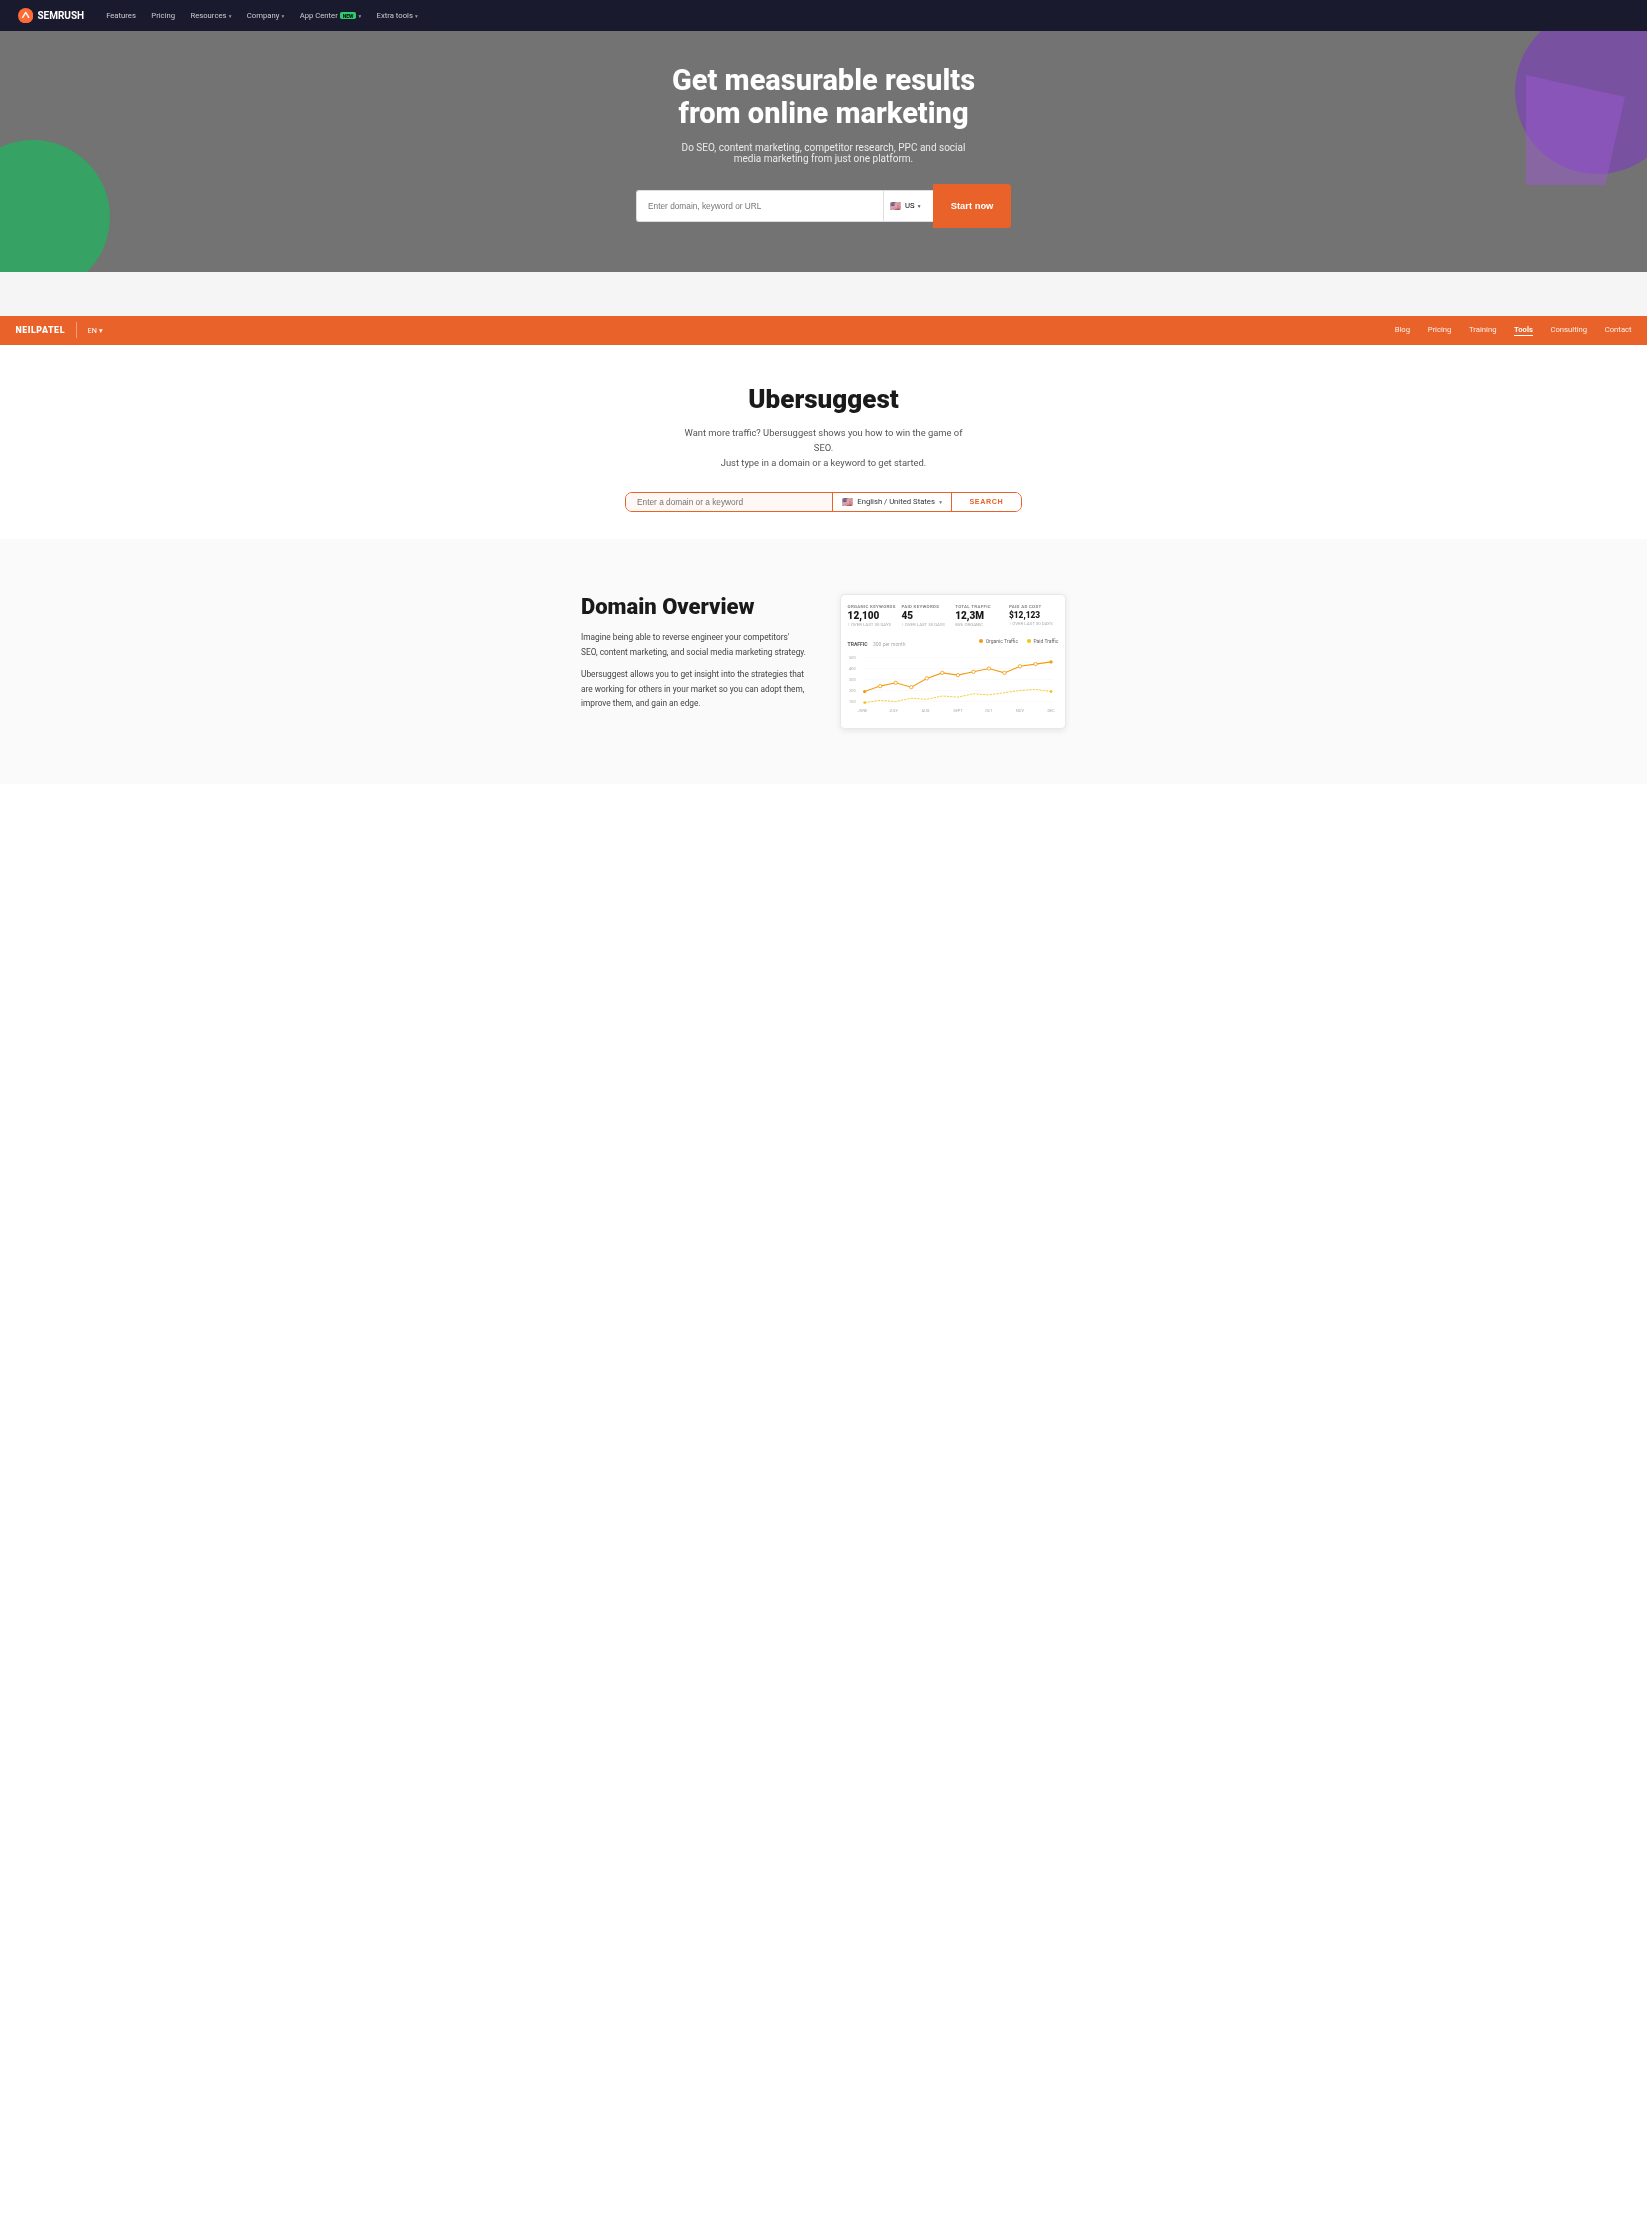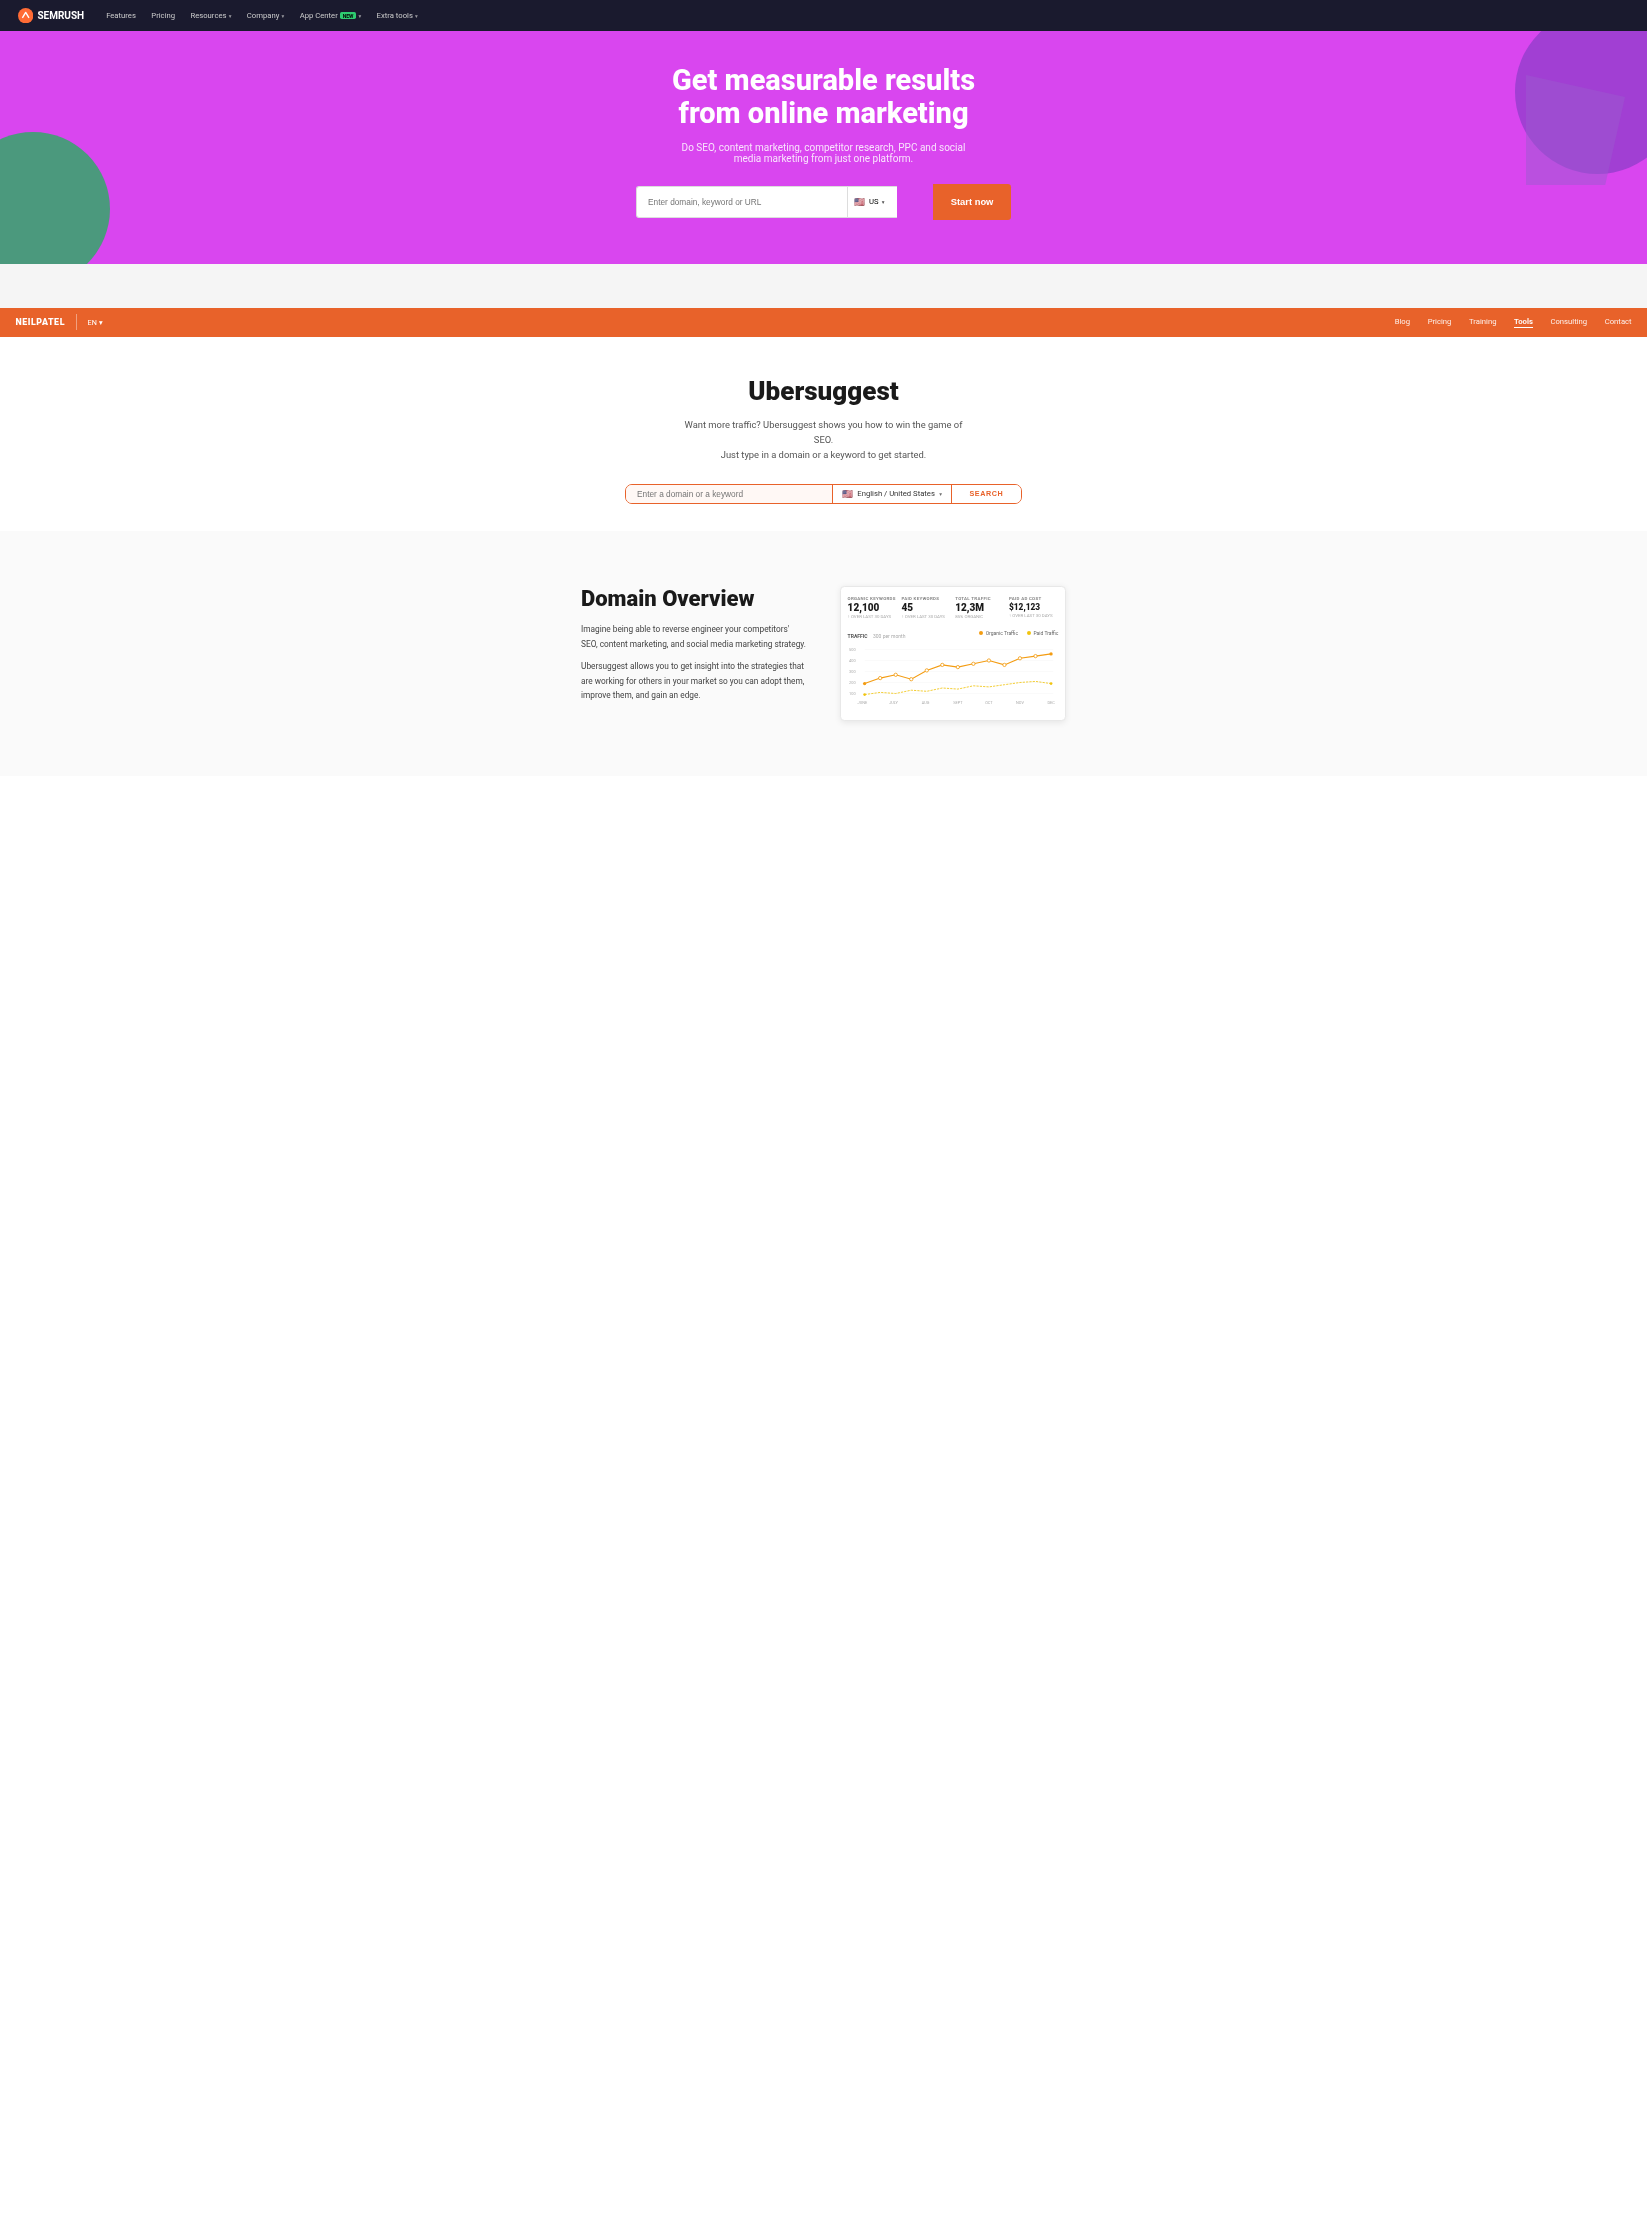--- a/index.html
+++ b/index.html
@@ -48,21 +48,21 @@
       font-size: 5px;
       font-weight: 700;
       padding: 0.6px 2.8px;
       border-radius: 1.7px;
       text-transform: uppercase;
     }
     .chevron-down { font-size: 5.5px; opacity: 0.7; }
 
     
     .semrush-hero {
-      background: #d946ef;
+      background: #737373;
       padding: 33px 11px 44px;
       text-align: center;
       position: relative;
       overflow: hidden;
       min-height: 232px;
     }
     .hero-bg-circle {
       position: absolute;
       right: -33px;
       top: -22px;
@@ -138,31 +138,30 @@
       border-right: none;
       background: white;
       cursor: pointer;
       display: flex;
       align-items: center;
       gap: 3.3px;
       min-width: 50px;
     }
     .flag-emoji { font-size: 8.8px; }
     .hero-start-btn {
-      height: 36px;
+      height: 44px;
       padding: 0 17.6px;
       background: #e8622a;
       color: white;
       font-size: 9.4px;
       font-weight: 700;
       border: none;
       border-radius: 0 3.3px 3.3px 0;
       cursor: pointer;
       white-space: nowrap;
-      margin-left: 36px;
     }
 
     
     .trusted-section {
       background: #f5f5f5;
       padding: 22px 11px;
       text-align: center;
     }
     .trusted-section p {
       color: #555;

